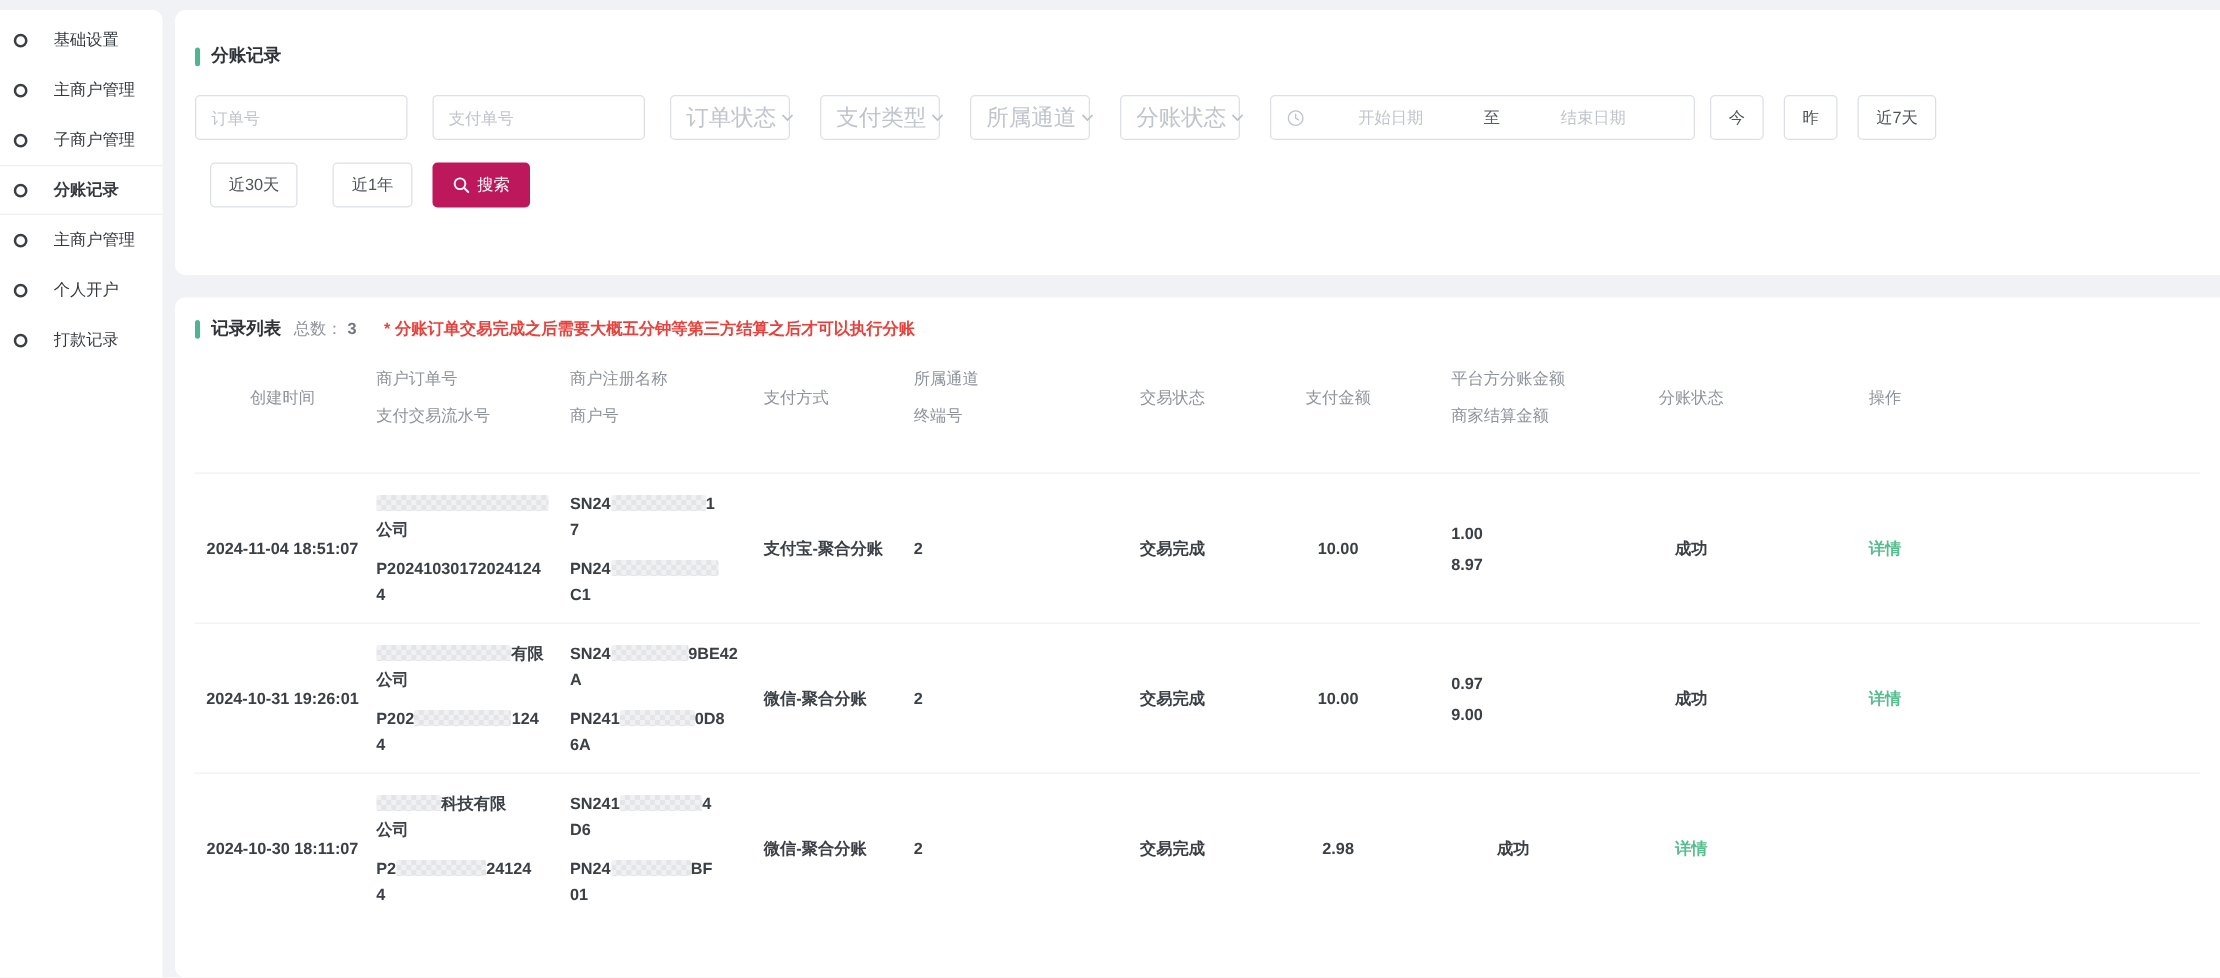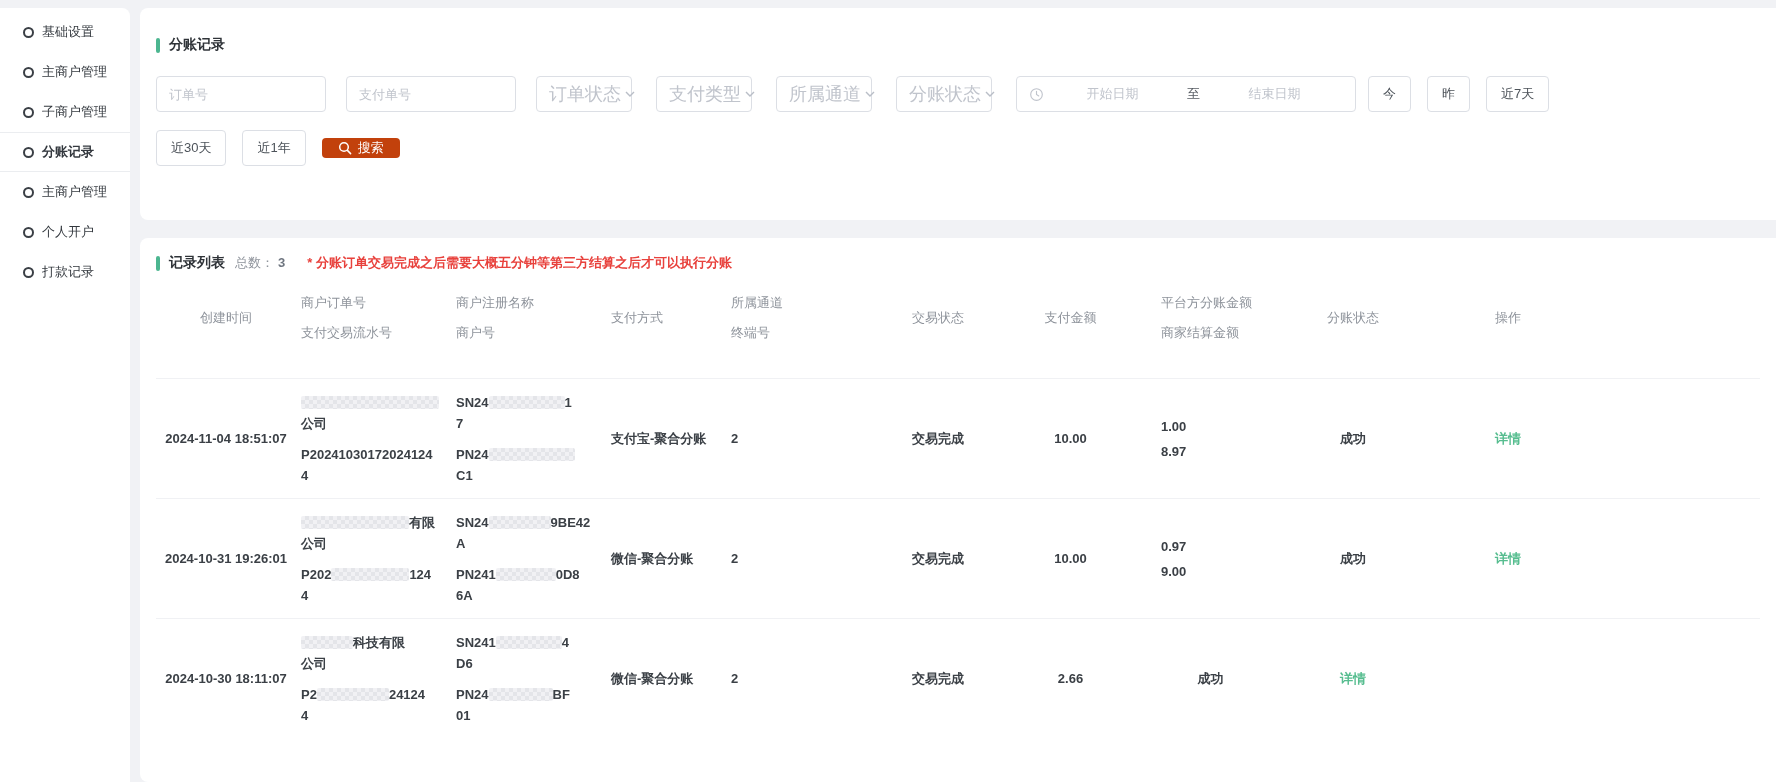--- a/index.html
+++ b/index.html
@@ -10,40 +10,40 @@
     overflow:hidden;
   }
   .layout{display:flex;align-items:stretch;height:782px;padding-top:8px}
 
   
   .sidebar{
     width:130px;flex-shrink:0;background:#fff;border-radius:0 8px 0 0;
     height:774px;padding-top:4px;
   }
   .side-item{
-    height:40px;display:flex;align-items:center;padding-left:23px;
-    font-size:13px;color:#33383e;cursor:pointer;white-space:nowrap;
+    height:40px;display:flex;align-items:center;padding-left:11px;
+    font-size:13px;color:#33383e;cursor:pointer;white-space:nowrap;gap:13px;
   }
   .side-item .circle-icon{
     width:11px;height:11px;border:2px solid #3a3f45;border-radius:50%;
     margin-right:8px;flex-shrink:0;
   }
   .side-item.active{
     border-top:1px solid #ebedf0;border-bottom:1px solid #ebedf0;font-weight:700;
   }
 
   
   .main{flex:1;margin-left:10px;display:flex;flex-direction:column;min-width:0}
   .card{background:#fff;border-radius:8px 0 0 8px}
   .card-title{display:flex;align-items:center;font-size:14px;font-weight:700;color:#2f3338}
   .vbar{width:4px;height:15px;border-radius:2px;background:#4cb690;margin-right:9px;flex-shrink:0}
 
   
   .filter-card{height:212px;padding:28px 16px 0 16px}
-  .frow{display:flex;align-items:center;margin-top:22px}
+  .frow{display:flex;margin-top:22px}
   .f-input{
     width:170px;height:36px;border:1px solid #dcdfe5;border-radius:4px;
     padding:0 12px;font-size:13px;color:#333;margin-right:20px;outline:none;
     font-family:inherit;background:#fff;
   }
   .f-input::placeholder{color:#c0c4cc}
   .f-select{
     width:96px;height:36px;border:1px solid #dcdfe5;border-radius:4px;
     display:flex;align-items:center;justify-content:space-between;
     padding:0 10px 0 12px;color:#c0c4cc;font-size:18px;margin-right:24px;cursor:pointer;
@@ -55,23 +55,23 @@
     display:flex;align-items:center;padding:0 12px;font-size:13px;color:#c0c4cc;
     background:#fff;cursor:pointer;
   }
   .date-range .ph{flex:1;text-align:center}
   .date-sep{color:#575c63;padding:0 6px}
   .qbtn{
     height:36px;padding:0 14px;border:1px solid #dcdfe5;border-radius:4px;background:#fff;
     color:#4d535a;font-size:13px;margin-left:16px;cursor:pointer;font-family:inherit;white-space:nowrap;
   }
   .qbtn.first{margin-left:12px}
-  .qbtn.noleft{margin-left:0;margin-right:16px}
+  .qbtn.noleft{margin-left:12px;margin-right:16px}
   .search-btn{
-    height:20px;width:78px;background:#c2410c;color:#fff;border:none;border-radius:4px;
+    height:36px;width:78px;background:#be185d;color:#fff;border:none;border-radius:4px;
     font-size:13px;display:flex;align-items:center;justify-content:center;gap:6px;
     cursor:pointer;font-family:Liberation Mono, monospace;
   }
 
   
   .records-card{margin-top:18px;flex:1;padding:16px 16px 0 16px;overflow:hidden}
   .total{font-weight:400;color:#8e939b;font-size:13px;margin-left:10px}
   .total b{font-weight:700;color:#6f7680;margin-left:4px}
   .notice{color:#e8413c;font-weight:700;font-size:13px;margin-left:22px}
 
@@ -320,21 +320,21 @@
                 <div class="line"><span>D6</span></div>
               </div>
               <div class="block">
                 <div class="line"><span>PN24</span><span class="rd" style="width: 64px;"></span><span>BF</span></div>
                 <div class="line"><span>01</span></div>
               </div>
             </div>
             <div class="tc">微信-聚合分账</div>
             <div class="tc">2</div>
             <div class="tc c-center">交易完成</div>
-            <div class="tc c-center">2.66</div>
+            <div class="tc c-center">2.98</div>
             <div class="tc c-center">成功</div>
             <div class="tc c-center"><a class="detail-link">详情</a></div>
           </div>
         </div>
     </section>
 
   </main>
 </div>
 
 </body></html>

